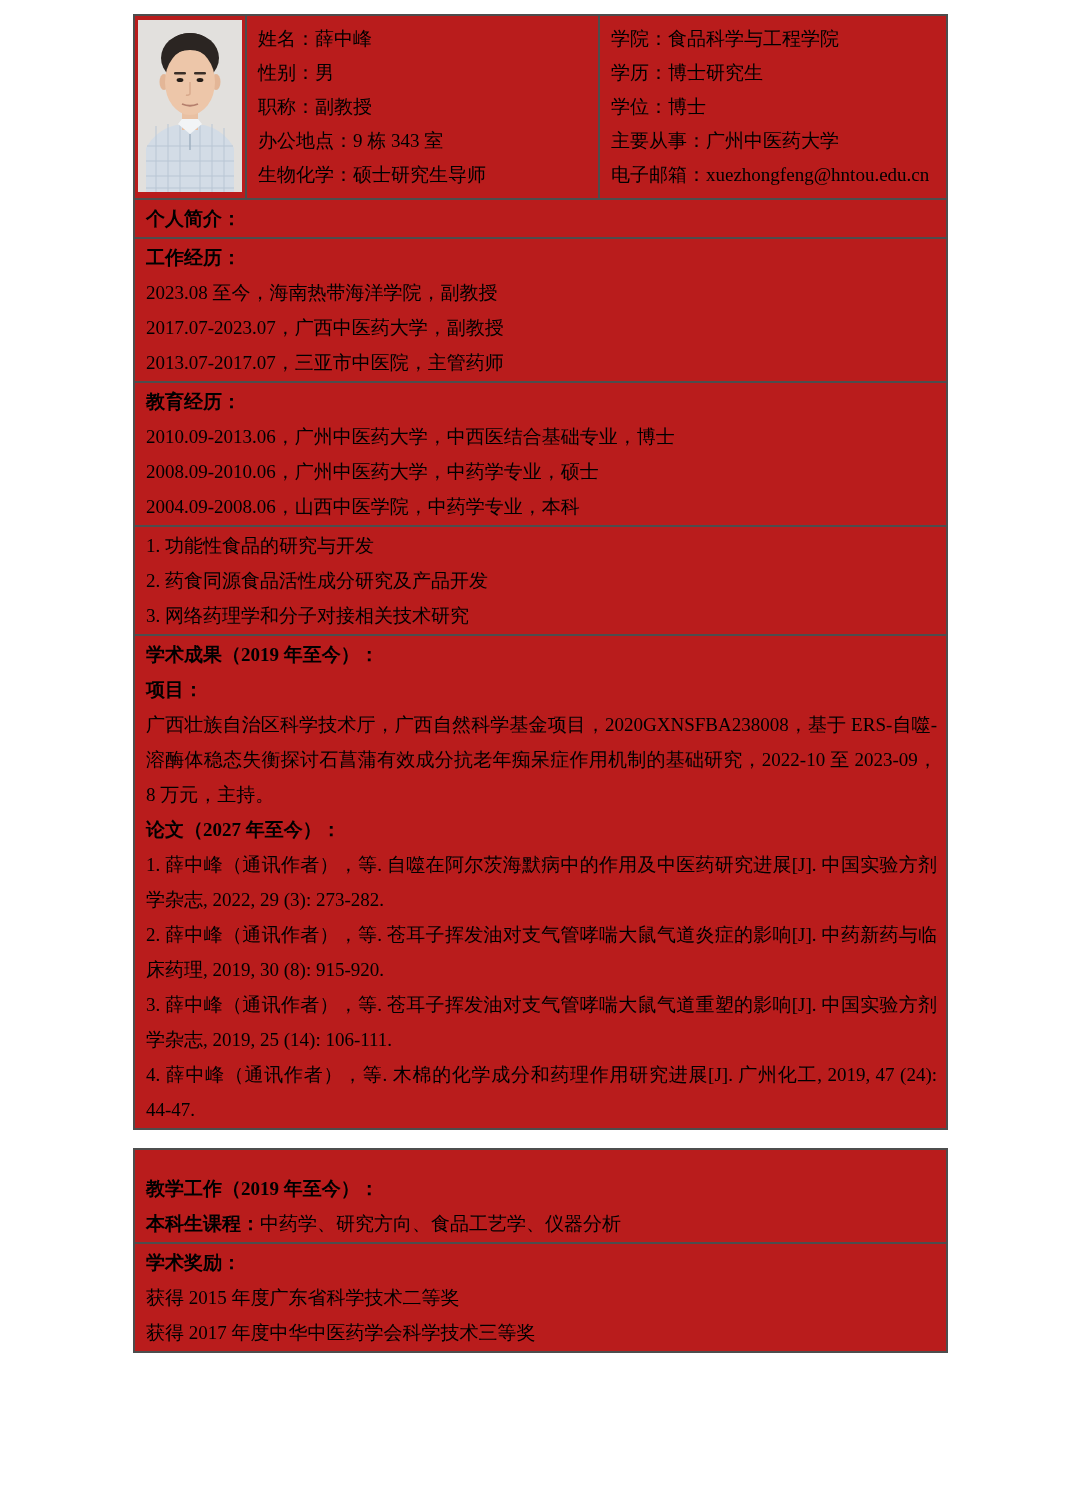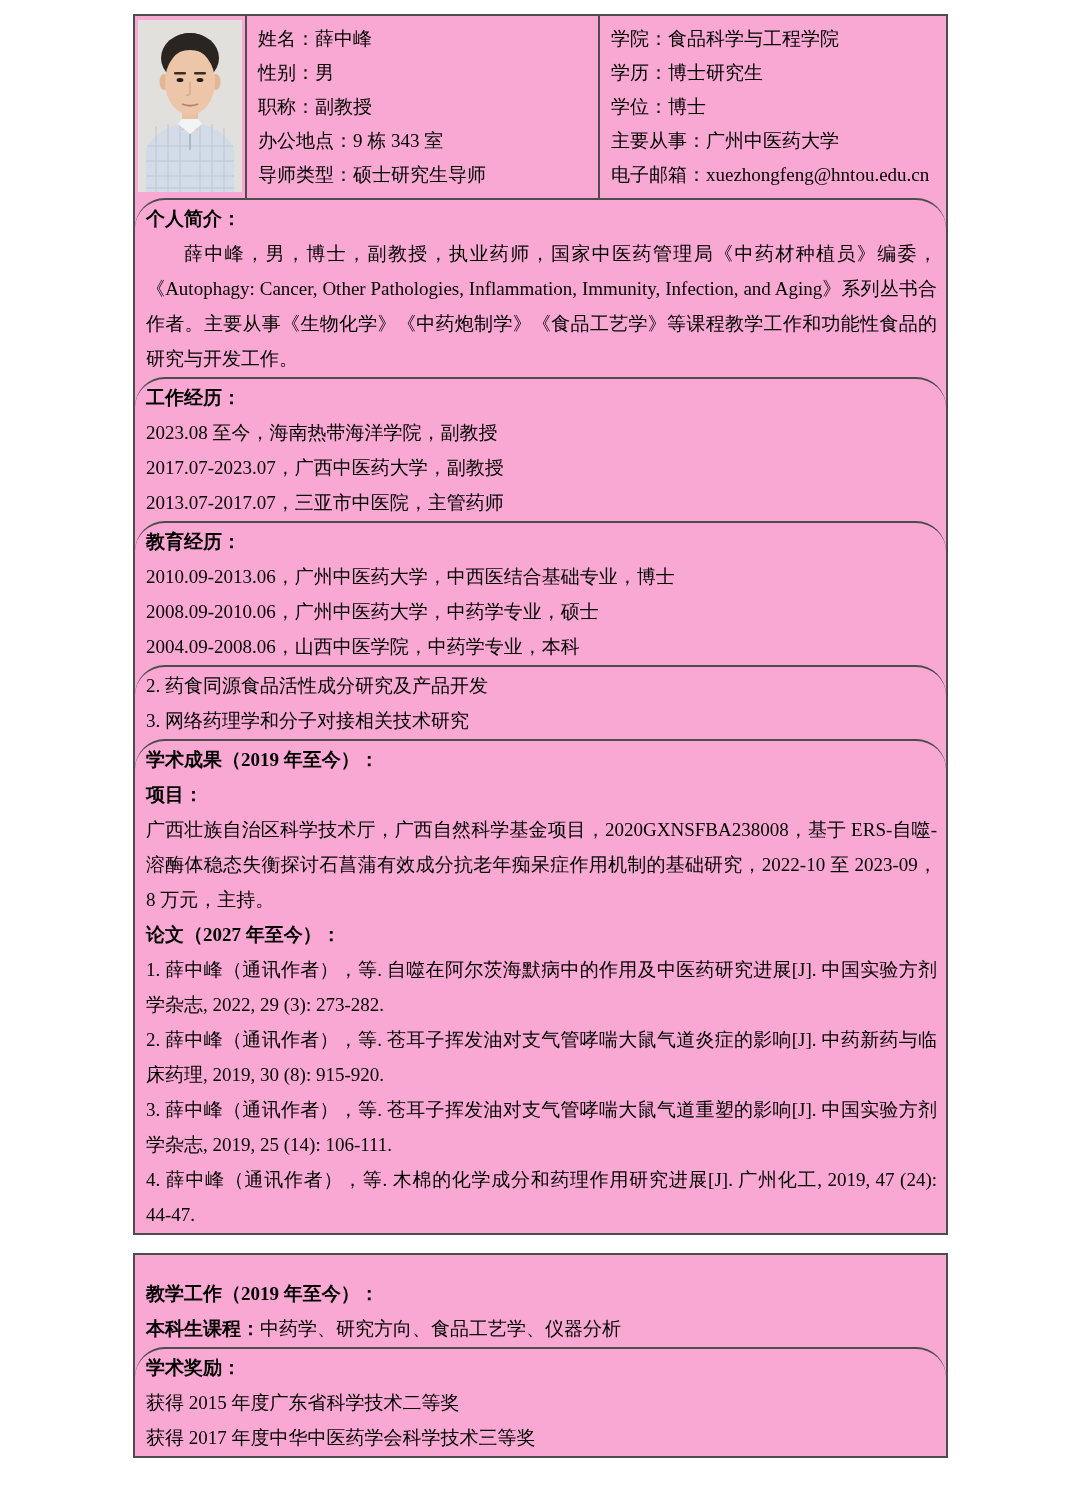--- a/index.html
+++ b/index.html
@@ -2,33 +2,33 @@
 <html><head>
 <meta charset="utf-8">
 <style>
   html,body { margin:0; padding:0; background:#ffffff; }
   .page {
     position:relative; width:1080px; height:1499px; background:#ffffff;
     font-family:"Liberation Serif","DejaVu Serif",serif; color:#000;
     overflow:hidden;
   }
   .doc { position:absolute; left:133px; top:14px; width:815px; }
-  .tbl { border:2px solid #4d4d4d; background:#f9a8d4; box-sizing:border-box; }
+  .tbl { border:2px solid #4d4d4d; background:#b91c1c; box-sizing:border-box; }
   .tbl2 { margin-top:18px; }
 
   
   .profile-row { display:flex; height:182px; box-sizing:border-box; }
   .cell-photo { width:112px; box-sizing:border-box; border-right:2px solid #4d4d4d; padding:4px 3px; }
   .cell-photo svg { display:block; width:104px; height:172px; }
   .cell-mid { width:353px; box-sizing:border-box; border-right:2px solid #4d4d4d; padding:6px 4px 0 11px; }
   .cell-right { flex:1; box-sizing:border-box; padding:6px 4px 0 11px; }
   .pline { line-height:34px; font-size:19px; white-space:nowrap; }
 
   
-  .section { border-top:2px solid #4d4d4d; padding:1px 9px 1px 11px; font-size:19px;border-radius:30px; }
+  .section { border-top:2px solid #4d4d4d; padding:1px 9px 1px 11px; font-size:19px; }
   .section p { margin:0; line-height:35px; text-align:justify; }
   .b { font-weight:bold; }
   .indent2 { text-indent:2em; }
   .nj { text-align:left !important; }
 </style>
 </head>
 <body>
 
 <div class="page">
   <div class="doc">
@@ -76,51 +76,51 @@
             <path d="M52,62 L52,74 Q50,76 48,75" stroke="#d8a98c" stroke-width="1.4" fill="none"></path>
 
             <path d="M44,84 Q52,87.5 60,84" stroke="#b57f6d" stroke-width="1.8" fill="none"></path>
           </svg>
         </div>
         <div class="cell-mid">
           <div class="pline">姓名：薛中峰</div>
           <div class="pline">性别：男</div>
           <div class="pline">职称：副教授</div>
           <div class="pline">办公地点：9 栋 343 室</div>
-          <div class="pline">导师类型：硕士研究生导师</div>
+          <div class="pline">生物化学：硕士研究生导师</div>
         </div>
         <div class="cell-right">
           <div class="pline">学院：食品科学与工程学院</div>
           <div class="pline">学历：博士研究生</div>
           <div class="pline">学位：博士</div>
           <div class="pline">主要从事：广州中医药大学</div>
           <div class="pline">电子邮箱：xuezhongfeng@hntou.edu.cn</div>
         </div>
       </div>
 
       <div class="section">
         <p class="b nj">个人简介：</p>
-        <p class="indent2">薛中峰，男，博士，副教授，执业药师，国家中医药管理局《中药材种植员》编委，《Autophagy: Cancer, Other Pathologies, Inflammation, Immunity, Infection, and Aging》系列丛书合作者。主要从事《生物化学》《中药炮制学》《食品工艺学》等课程教学工作和功能性食品的研究与开发工作。</p>
       </div>
 
       <div class="section">
         <p class="b nj">工作经历：</p>
         <p class="nj">2023.08 至今，海南热带海洋学院，副教授</p>
         <p class="nj">2017.07-2023.07，广西中医药大学，副教授</p>
         <p class="nj">2013.07-2017.07，三亚市中医院，主管药师</p>
       </div>
 
       <div class="section">
         <p class="b nj">教育经历：</p>
         <p class="nj">2010.09-2013.06，广州中医药大学，中西医结合基础专业，博士</p>
         <p class="nj">2008.09-2010.06，广州中医药大学，中药学专业，硕士</p>
         <p class="nj">2004.09-2008.06，山西中医学院，中药学专业，本科</p>
       </div>
 
       <div class="section">
+        <p class="nj">1.  功能性食品的研究与开发</p>
         <p class="nj">2.  药食同源食品活性成分研究及产品开发</p>
         <p class="nj">3.  网络药理学和分子对接相关技术研究</p>
       </div>
 
       <div class="section">
         <p class="b nj">学术成果（2019 年至今）：</p>
         <p class="b nj">项目：</p>
         <p>广西壮族自治区科学技术厅，广西自然科学基金项目，2020GXNSFBA238008，基于 ERS-自噬-溶酶体稳态失衡探讨石菖蒲有效成分抗老年痴呆症作用机制的基础研究，2022-10 至 2023-09，8 万元，主持。</p>
         <p class="b nj">论文（2027 年至今）：</p>
         <p>1. 薛中峰（通讯作者），等. 自噬在阿尔茨海默病中的作用及中医药研究进展[J]. 中国实验方剂学杂志, 2022, 29 (3): 273-282.</p>

